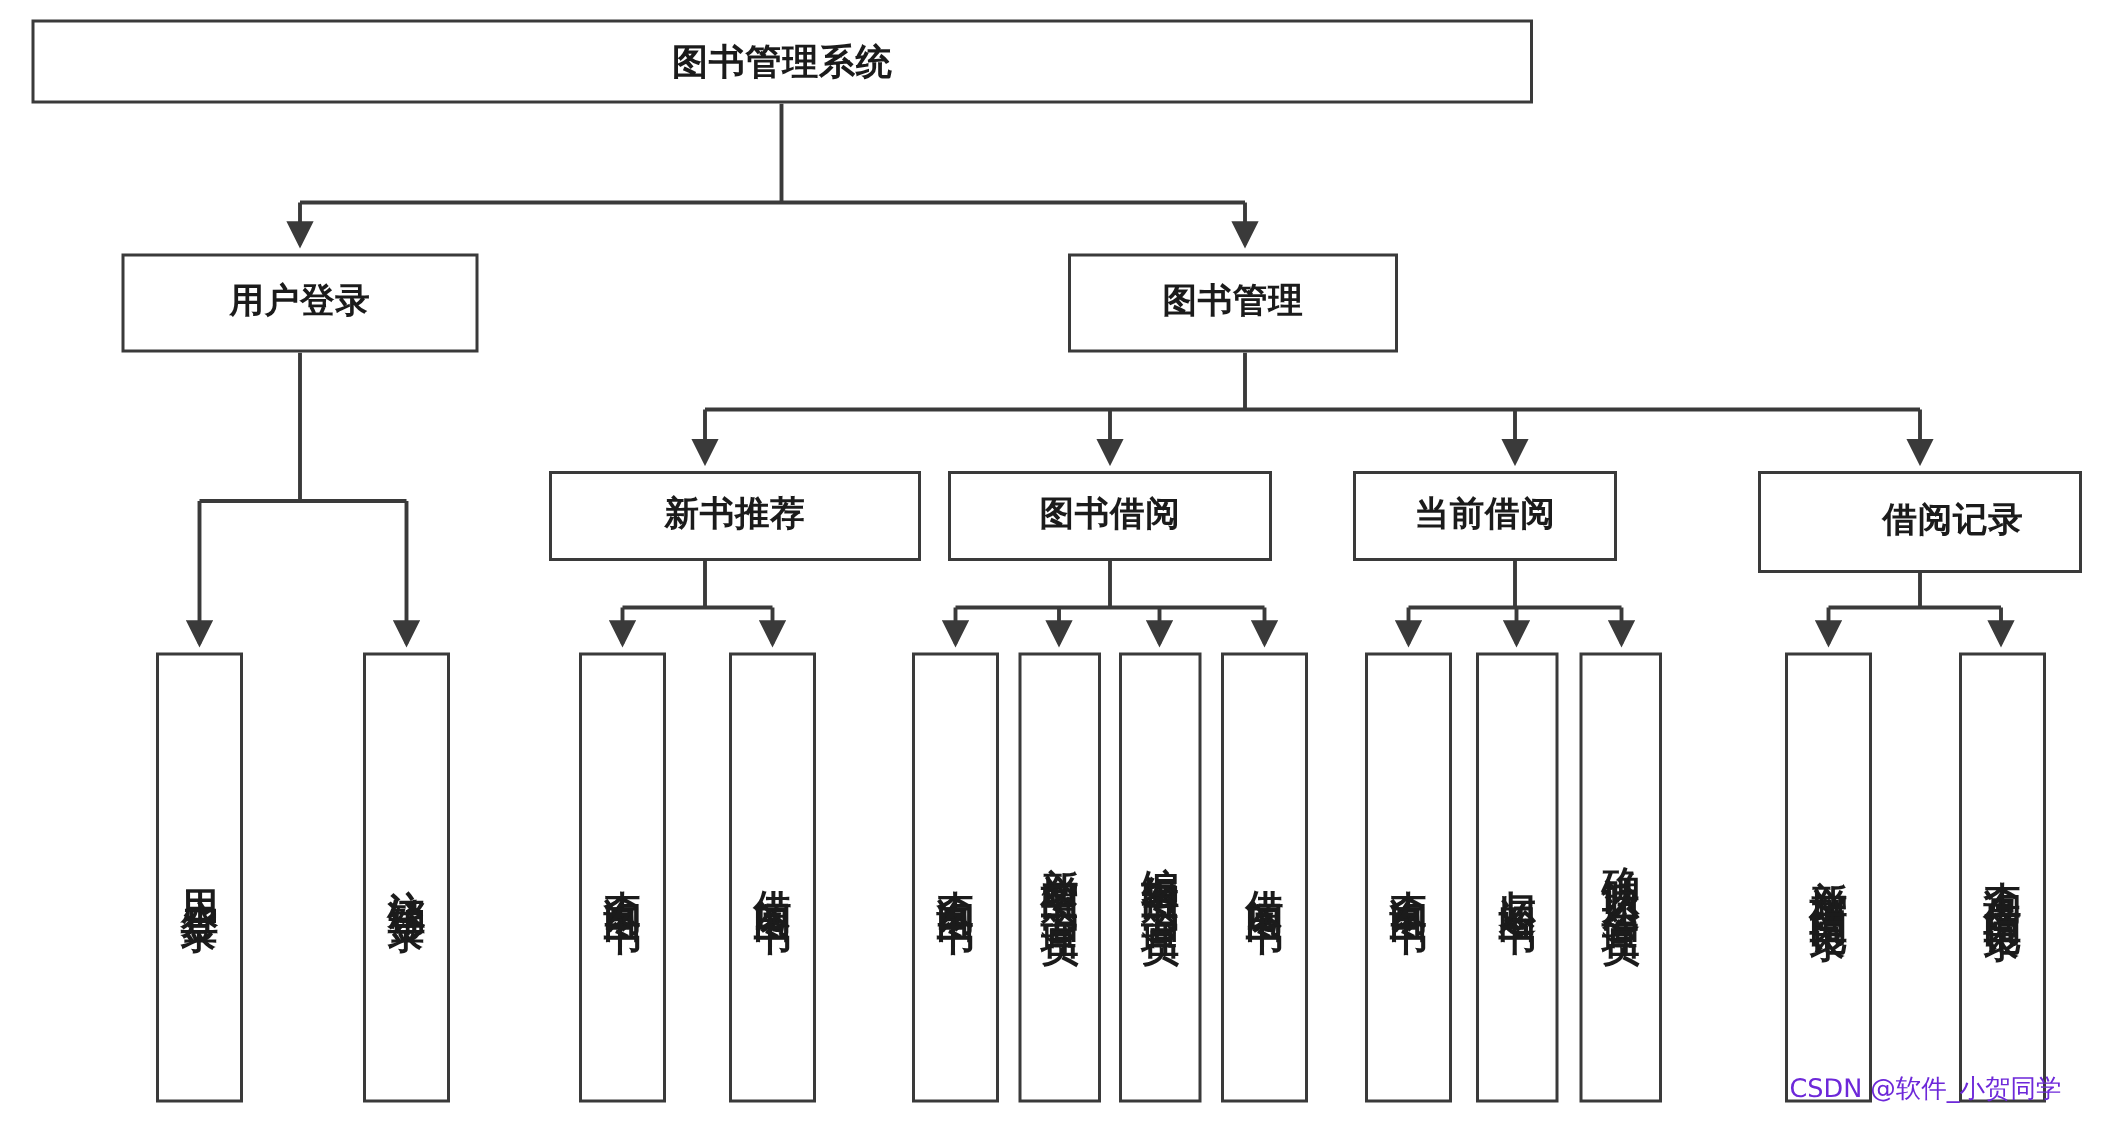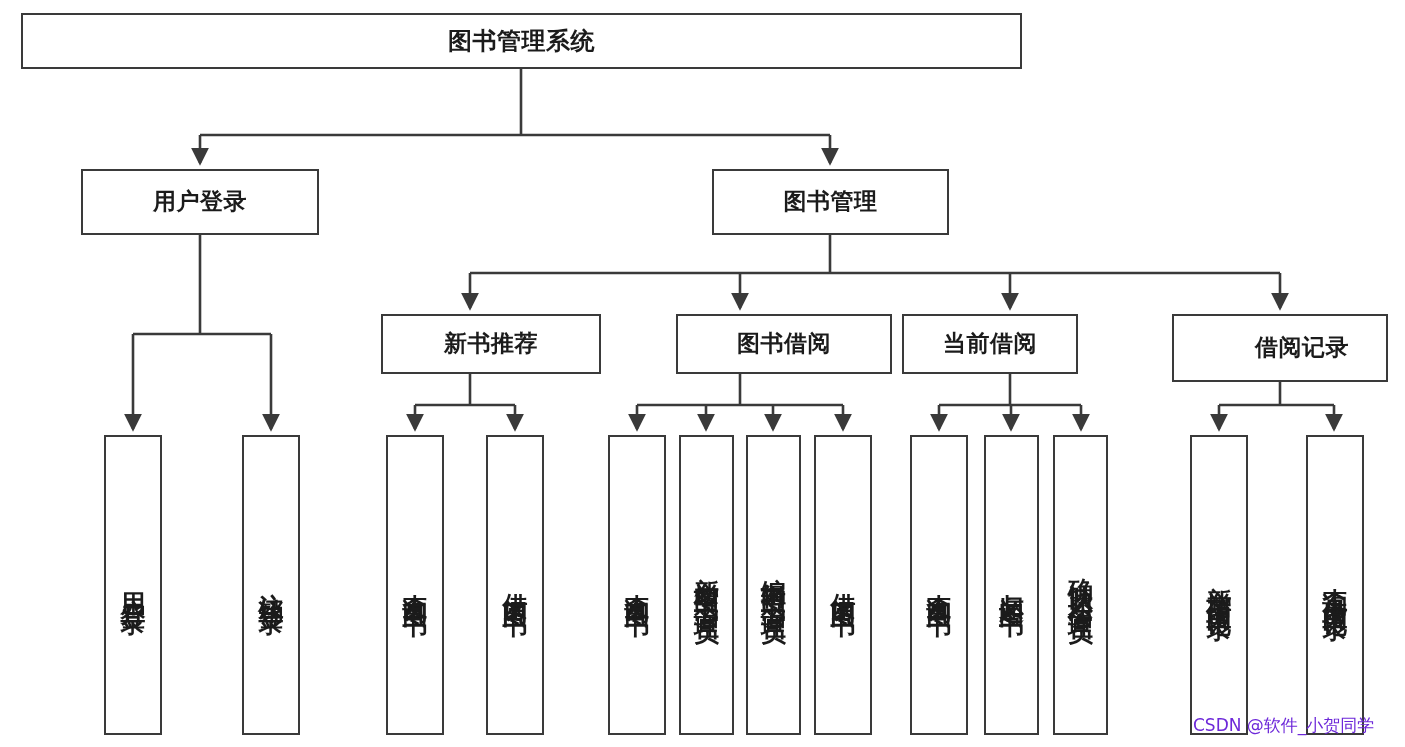--- a/index.html
+++ b/index.html
@@ -129,28 +129,28 @@
     </g>
   </svg>
 
   <div class="node horiz root" style="left:21px; top:13px; width:1001px; height:56px;">
     <span class="label">图书管理系统</span>
   </div>
 
   <div class="node horiz" style="left:81px; top:169px; width:238px; height:66px;">
     <span class="label">用户登录</span>
   </div>
-  <div class="node horiz" style="left:712px; top:169px; width:237px; height:66px;">
+  <div class="node horiz" style="left:712px; top:169px; width:220px; height:66px;">
     <span class="label">图书管理</span>
   </div>
 
-  <div class="node horiz" style="left:381px; top:314px; width:220px; height:60px;">
+  <div class="node horiz" style="left:366px; top:314px; width:248px; height:60px;">
     <span class="label">新书推荐</span>
   </div>
-  <div class="node horiz" style="left:632px; top:314px; width:216px; height:60px;margin-left:44px;">
+  <div class="node horiz" style="left:632px; top:314px; width:216px; height:60px;">
     <span class="label">图书借阅</span>
   </div>
   <div class="node horiz" style="left:902px; top:314px; width:176px; height:60px;">
     <span class="label">当前借阅</span>
   </div>
   <div class="node horiz" style="left:1172px; top:314px; width:216px; height:68px;padding-left:44px;">
     <span class="label">借阅记录</span>
   </div>
 
   <div class="node vert" style="left:104px; top:435px; width:58px; height:300px;">

